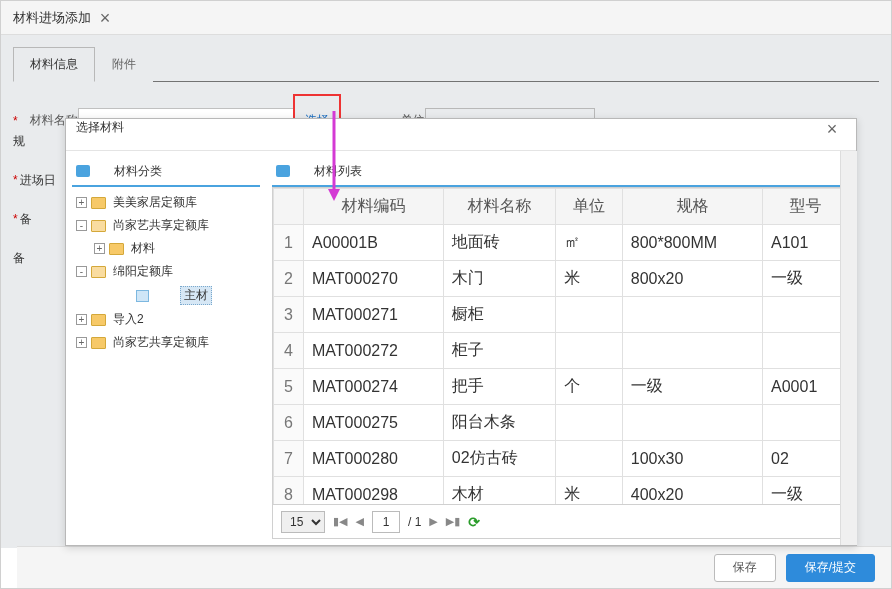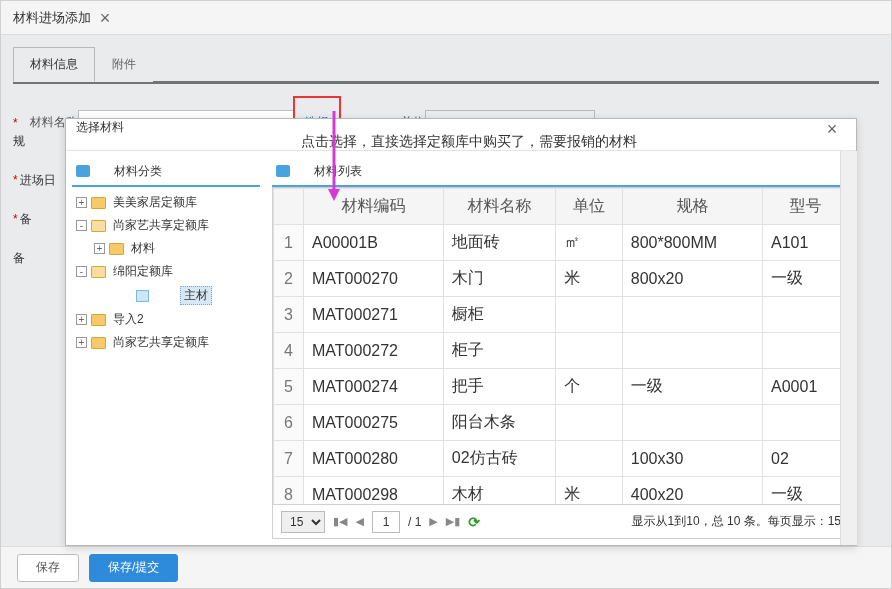--- a/index.html
+++ b/index.html
@@ -2,21 +2,21 @@
 <html><head>
 <meta charset="utf-8">
 <style>
 *{box-sizing:border-box;margin:0;padding:0;font-family:"Microsoft YaHei",Arial,sans-serif;font-size:12px;color:#333}
 body{background:#e9ebed;width:892px;height:589px;overflow:hidden;position:relative}
 .win{background:#fff;border:1px solid #d0d0d0}
 .titlebar{height:34px;line-height:34px;padding:0 12px;background:#f5f5f5;border-bottom:1px solid #ddd;display:flex;align-items:center}
 .titlebar .t{font-size:13px}
 .x{font-size:18px;color:#666;cursor:pointer;width:28px;text-align:center}
 .body{background:#e9ebed;padding:12px;height:calc(589px - 34px - 42px);position:relative}
-.tabs{display:flex;border-bottom:3px solid #737373;background:#e9ebed}
+.tabs{display:flex;border-bottom:1px solid #737373;background:#e9ebed}
 .tab{padding:8px 16px;color:#666;border:1px solid transparent;border-bottom:none;background:#e9ebed;margin-bottom:-1px;cursor:pointer}
 .tab.act{background:#e9ebed;border-color:#b8b8b8;color:#333;border-bottom:1px solid #e9ebed}
 .row{display:flex;align-items:center;margin:12px 0}
 .req{color:#c00;margin-right:2px}
 .lbl{text-align:right;width:58px;color:#555}
 .inp{border:1px solid #c0c0c0;height:26px;background:#fff;padding:0 6px}
 .selbtn{color:#1e6fc0;border:2px solid #e33;padding:16px 10px;margin-left:-1px;background:#e9ebed;cursor:pointer}
 .dd{border:1px solid #b8b8b8;height:26px;width:170px;display:flex;align-items:center;justify-content:flex-end;padding:0 6px;background:#e9ebed}
 .caret{width:0;height:0;border-left:4px solid transparent;border-right:4px solid transparent;border-top:5px solid #777}
 .sidecut{position:absolute;left:12px;top:98px;width:48px;color:#555}
@@ -43,21 +43,21 @@
 table{width:100%;border-collapse:collapse}
 th,td{border:1px solid #e0e0e0;padding:7px 8px;text-align:left;white-space:nowrap;font-size:16px}
 th{background:#f5f5f5;color:#555;font-weight:normal;text-align:center}
 td.c{text-align:center;color:#777;width:30px;background:#fafafa}
 .pager{height:34px;border:1px solid #d0d0d0;border-top:none;display:flex;align-items:center;gap:8px;padding:0 8px;color:#555}
 .pager select,.pager input{border:1px solid #bbb;height:22px;padding:0 4px}
 .pager input{width:28px;text-align:center}
 .pbtn{color:#888;cursor:pointer;font-size:11px}
 .refresh{color:#2b9c2b;font-weight:bold;font-size:14px;cursor:pointer}
 .scrollhint{position:absolute;right:-1px;top:0;bottom:0;width:17px;background:#f0f0f0;border-left:1px solid #ddd}
-.footer{position:absolute;left:0;right:0;bottom:0;height:42px;background:#f5f5f5;border-top:1px solid #ddd;display:flex;justify-content:flex-start;align-items:center;gap:10px;padding:0 16px}
+.footer{position:absolute;left:16px;right:0;bottom:0;height:42px;background:#f5f5f5;border-top:1px solid #ddd;display:flex;justify-content:flex-end;align-items:center;gap:10px;padding:0 16px}
 .btn{height:28px;padding:0 18px;border:1px solid #bbb;background:#fff;border-radius:3px;cursor:pointer;color:#555}
 .btn.pri{background:#2e8bdb;border-color:#2e8bdb;color:#fff}
 </style>
 </head>
 <body>
 
 <div class="win" style="width:892px;height:589px;position:relative">
   <div class="titlebar">
     <span class="t">材料进场添加</span>
     <span class="x">×</span>
@@ -81,21 +81,20 @@
     </div>
 
     <div class="sidecut">
       <div>规</div>
       <div><span class="req">*</span><span>进场日</span></div>
       <div><span class="req">*</span><span>备</span></div>
       <div>备</div>
     </div>
   </div>
 
-  <div class="hint">点击选择，直接选择定额库中购买了，需要报销的材料</div>
   <svg class="arrow" width="20" height="92">
     <line x1="8" y1="0" x2="8" y2="80" stroke="#d43ad4" stroke-width="3"></line>
     <polygon points="2,78 14,78 8,90" fill="#d43ad4"></polygon>
   </svg>
 
   <div class="modal">
     <div class="mtitle">
       <span>选择材料</span>
       <span class="x">×</span>
     </div>
@@ -238,21 +237,20 @@
         </div>
         <div class="pager">
           <select><option>15</option></select>
           <span class="pbtn">▮◀</span>
           <span class="pbtn">◀</span>
           <input value="1" style="">
           <span>/ <span>1</span></span>
           <span class="pbtn">▶</span>
           <span class="pbtn">▶▮</span>
           <span class="refresh">⟳</span>
-          <span style="margin-left:auto">显示从1到10，总 10 条。每页显示：15</span>
         </div>
         <div class="scrollhint"></div>
       </div>
     </div>
   </div>
 
   <div class="footer">
     <button class="btn">保存</button>
     <button class="btn pri">保存/提交</button>
   </div>

